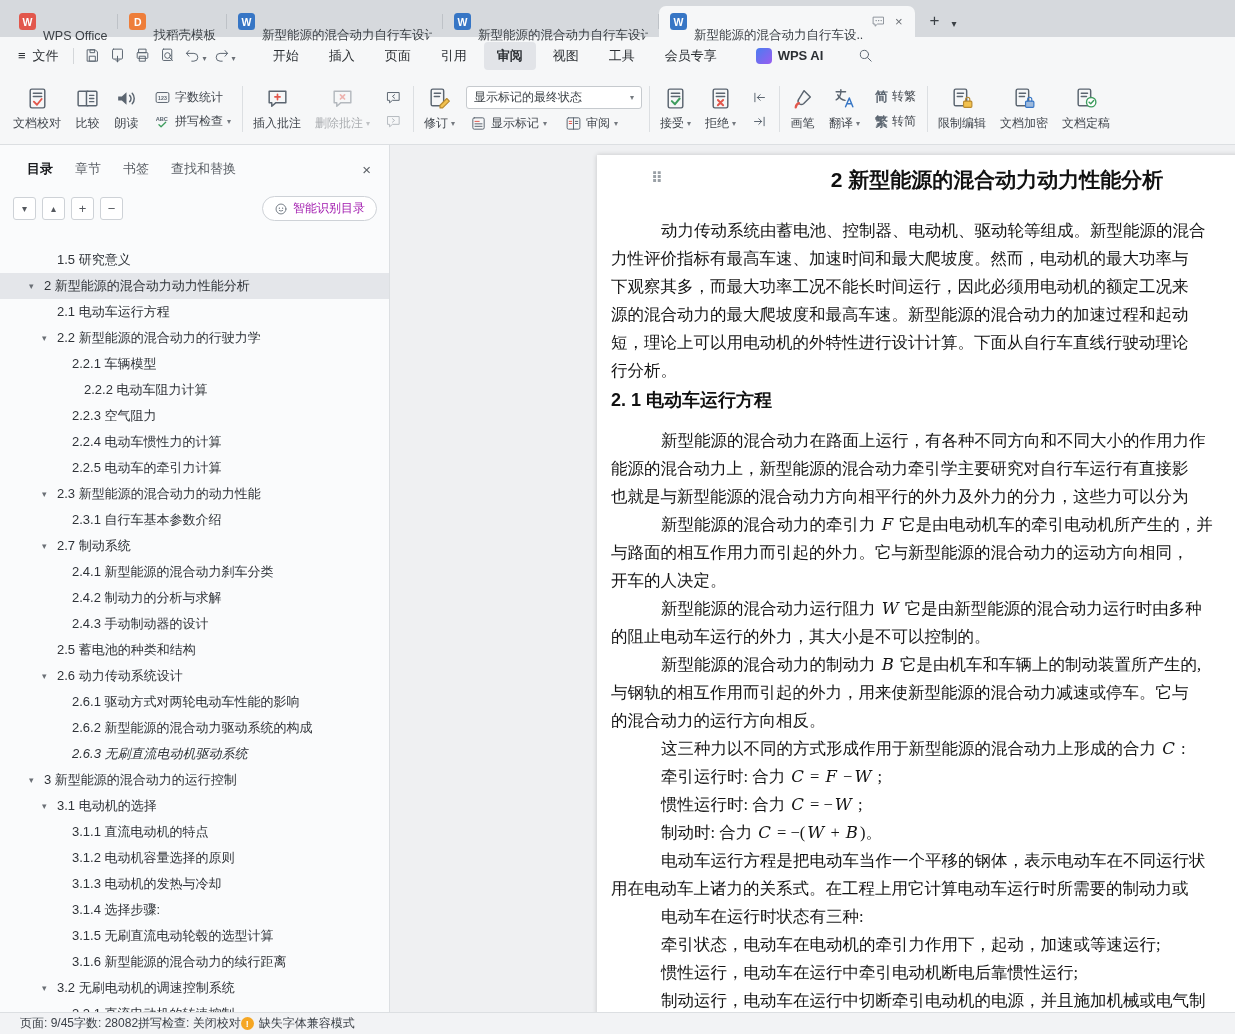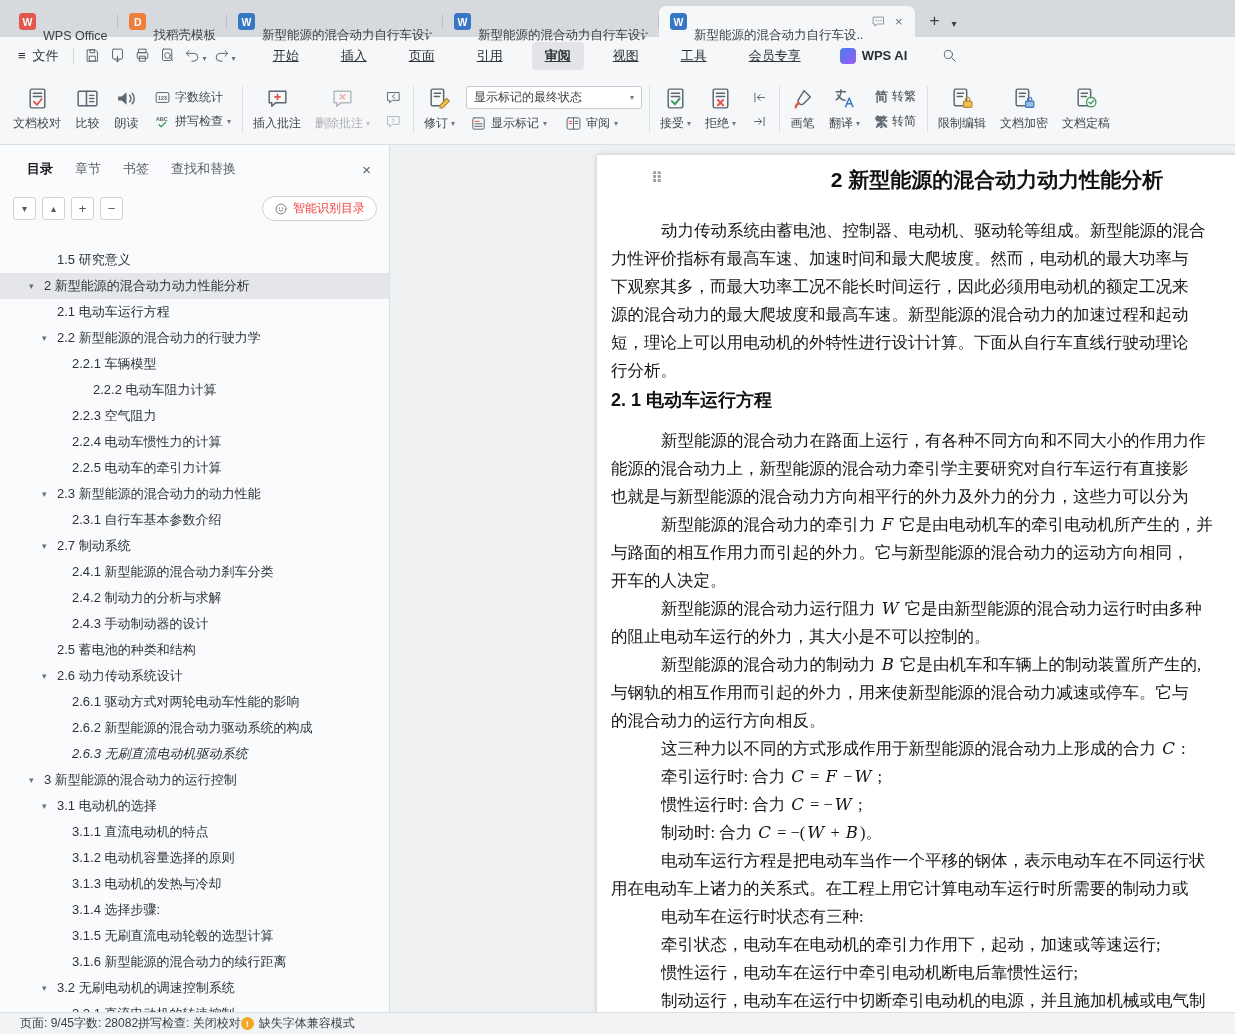--- a/index.html
+++ b/index.html
@@ -25,21 +25,21 @@
             font-size:17px; color:#3b4045; border-radius:4px; cursor:pointer; }
   .tablist-chev { font-size:10px; color:#3b4045; margin-bottom:8px; padding:0 4px; cursor:pointer; }
 
   
   .menubar { height:37px; background:#f6f7f8; display:flex; align-items:center; padding:0 10px; flex:none; }
   .file-btn { display:flex; align-items:center; gap:7px; font-size:13px; color:#2c3034; padding:4px 8px; cursor:pointer; }
   .vsep { width:1px; height:16px; background:#d4d7da; margin:0 6px; }
   .qicon { width:25px; height:25px; display:flex; align-items:center; justify-content:center; border-radius:3px; cursor:pointer; }
   .qicon svg { width:17px; height:17px; }
   .mini-chev { font-size:8px; color:#6a6f75; margin:6px 2px 0 -2px; cursor:pointer; }
-  .mtabs { display:flex; align-items:center; gap:16px; margin-left:22px;text-decoration:underline; }
+  .mtabs { display:flex; align-items:center; gap:4px; margin-left:22px; }
   .mtab { font-size:13px; color:#2c3034; padding:5px 13px; border-radius:4px; cursor:pointer; white-space:nowrap; }
   .mtab.active { background:#e2e4e8; font-weight:bold; }
   .ai-area { display:flex; align-items:center; gap:6px; margin-left:26px; cursor:pointer; }
   .ai-logo { width:16px; height:16px; border-radius:4px; background:linear-gradient(135deg,#4a7df0,#9a5cf0); }
   .ai-label { font-size:13px; font-weight:bold; color:#2c3034; }
   .menu-search { margin-left:30px; }
 
   
   .ribbon { height:71px; background:#f6f7f8; border-bottom:1px solid #dcdfe2; display:flex; align-items:center;
             padding:2px 6px; flex:none; }
@@ -65,21 +65,21 @@
   .main { flex:1; display:flex; overflow:hidden; }
   .sidebar { width:390px; flex:none; background:#fafbfc; border-right:1px solid #dcdfe2; display:flex; flex-direction:column; }
   .side-tabs { display:flex; align-items:center; gap:22px; padding:15px 18px 9px 27px; font-size:13px; color:#5b6066; }
   .side-tab { cursor:pointer; white-space:nowrap; }
   .side-tab.active { color:#17191c; font-weight:bold; }
   .side-close { margin-left:auto; font-size:15px; color:#5b6066; cursor:pointer; }
   .side-tools { display:flex; align-items:center; gap:6px; padding:9px 12px 9px 13px; }
   .sq-btn { width:23px; height:23px; border:1px solid #ced2d7; border-radius:3px; background:#fff; display:flex;
             align-items:center; justify-content:center; font-size:10px; color:#55595f; cursor:pointer; }
   .smart-btn { margin-left:auto; display:flex; align-items:center; gap:5px; height:25px; padding:0 11px;
-               border:1px solid #ced2d7; border-radius:13px; background:#fff; font-size:12px; color:#ef4444; cursor:pointer; }
+               border:1px solid #ced2d7; border-radius:13px; background:#fff; font-size:12px; color:#a21caf; cursor:pointer; }
   .smart-btn svg { width:14px; height:14px; }
   .toc { flex:1; overflow:hidden; padding-top:17px; font-size:13px; color:#2f3338; }
   .toc-item { height:26px; display:flex; align-items:center; position:relative; white-space:nowrap; cursor:pointer; }
   .toc-item.selected { background:#e4e6ea; }
   .toc-arrow { position:absolute; font-size:9px; color:#6a6f75; top:8px; }
 
   
   .canvas { flex:1; position:relative; background:#eff0f2; overflow:hidden; }
   .page { position:absolute; left:207px; top:10px; width:800px; min-height:1350px; background:#fff;
           box-shadow:0 0 5px rgba(0,0,0,.18); padding:8px 14px 0; }
@@ -526,21 +526,21 @@
           <div class="toc-item" style="padding-left: 57px;">
             <span>2.1 电动车运行方程</span>
           </div>
           <div class="toc-item" style="padding-left: 57px;">
             <span class="toc-arrow" style="left: 42px;">▾</span>
             <span>2.2 新型能源的混合动力的行驶力学</span>
           </div>
           <div class="toc-item" style="padding-left: 72px;">
             <span>2.2.1 车辆模型</span>
           </div>
-          <div class="toc-item" style="padding-left: 84px; margin-left: 9px;">
+          <div class="toc-item" style="padding-left: 84px;">
             <span>2.2.2 电动车阻力计算</span>
           </div>
           <div class="toc-item" style="padding-left: 72px;">
             <span>2.2.3 空气阻力</span>
           </div>
           <div class="toc-item" style="padding-left: 72px;">
             <span>2.2.4 电动车惯性力的计算</span>
           </div>
           <div class="toc-item" style="padding-left: 72px;">
             <span>2.2.5 电动车的牵引力计算</span>

